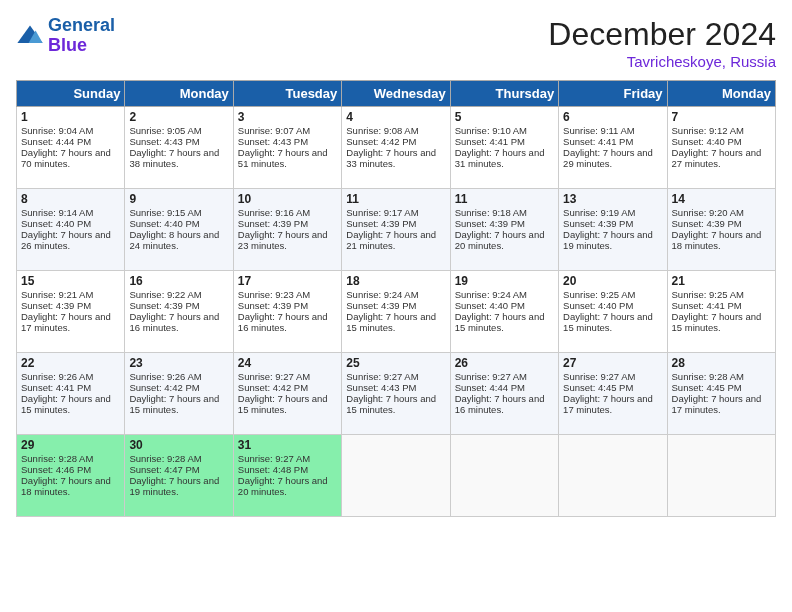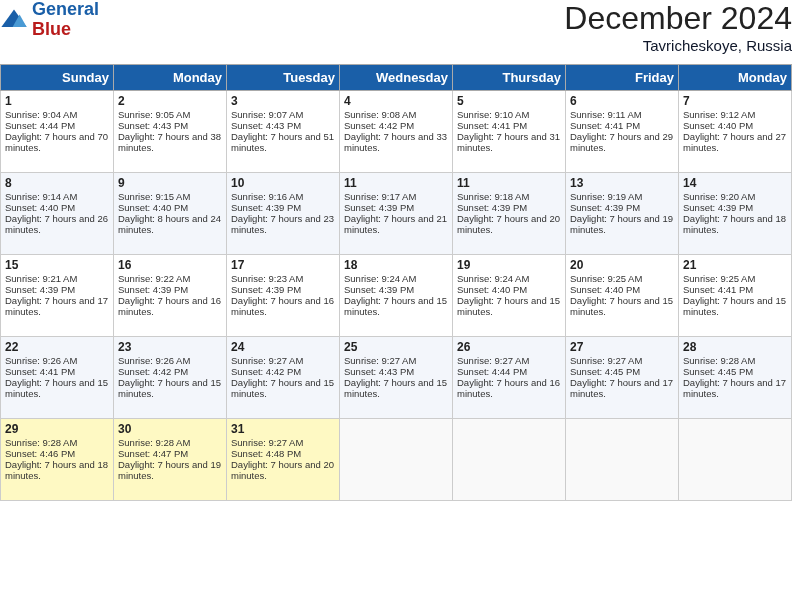--- a/index.html
+++ b/index.html
@@ -7,20 +7,21 @@
       font-family: Arial, sans-serif;
       background: #fff;
       width: 792px;
       height: 612px;
       overflow: hidden;
     }
     .page {
       width: 792px;
       height: 612px;
       background: #fff;
+      padding: 16px;
     }
     .header {
       display: flex;
       justify-content: space-between;
       align-items: flex-start;
       margin-bottom: 10px;
     }
     .logo {
       display: flex;
       align-items: center;
@@ -42,21 +43,21 @@
     .title-block {
       text-align: right;
     }
     .month-title {
       font-size: 32px;
       font-weight: normal;
       color: #222;
     }
     .location-title {
       font-size: 15px;
-      color: #0f172a;
+      color: #6d28d9;
     }
     .calendar {
       width: 100%;
       border-collapse: collapse;
       table-layout: fixed;
     }
     .calendar th {
       background: #1a5fa8;
       color: #fff;
       font-size: 13px;
@@ -71,21 +72,21 @@
       padding: 3px 4px;
       font-size: 9.5px;
       color: #333;
       background: #fff;
       height: 82px;
     }
     .calendar tr:nth-child(even) td {
       background: #f3f6fb;
     }
     .calendar tr:last-child td {
-      background: #fef9c3;
+      background: #86efac;
     }
     .day-num {
       font-size: 12px;
       font-weight: bold;
       color: #222;
       display: block;
       margin-bottom: 1px;
     }
     .empty-cell {
       background: #f9f9f9 !important;
@@ -95,21 +96,21 @@
 <body>
 <div class="page">
   <div class="header">
     <div class="logo">
       <svg class="logo-icon" viewBox="0 0 40 40">
         <rect x="0" y="0" width="40" height="40" fill="white"></rect>
         <polygon points="20,5 38,30 2,30" fill="#1a5fa8"></polygon>
         <polygon points="28,12 38,30 18,30" fill="#4a9ad4"></polygon>
       </svg>
       <div class="logo-text">
-        <span>General</span><br><span style="color:#b91c1c">Blue</span>
+        <span>General</span><br><span style="color:#6d28d9">Blue</span>
       </div>
     </div>
     <div class="title-block">
       <div class="month-title">December 2024</div>
       <div class="location-title">Tavricheskoye, Russia</div>
     </div>
   </div>
 
   <table class="calendar">
     <thead>

